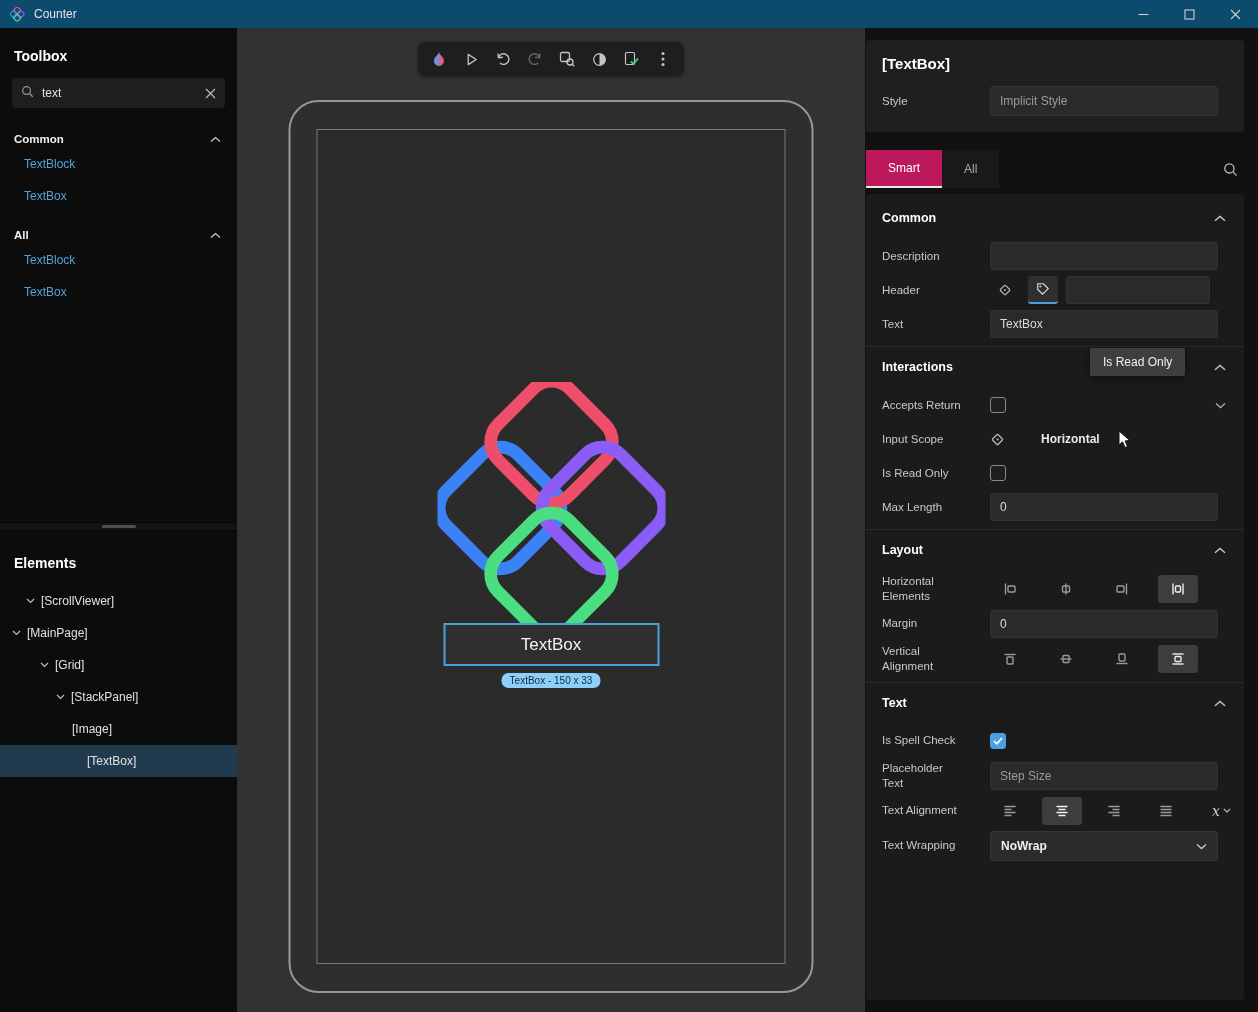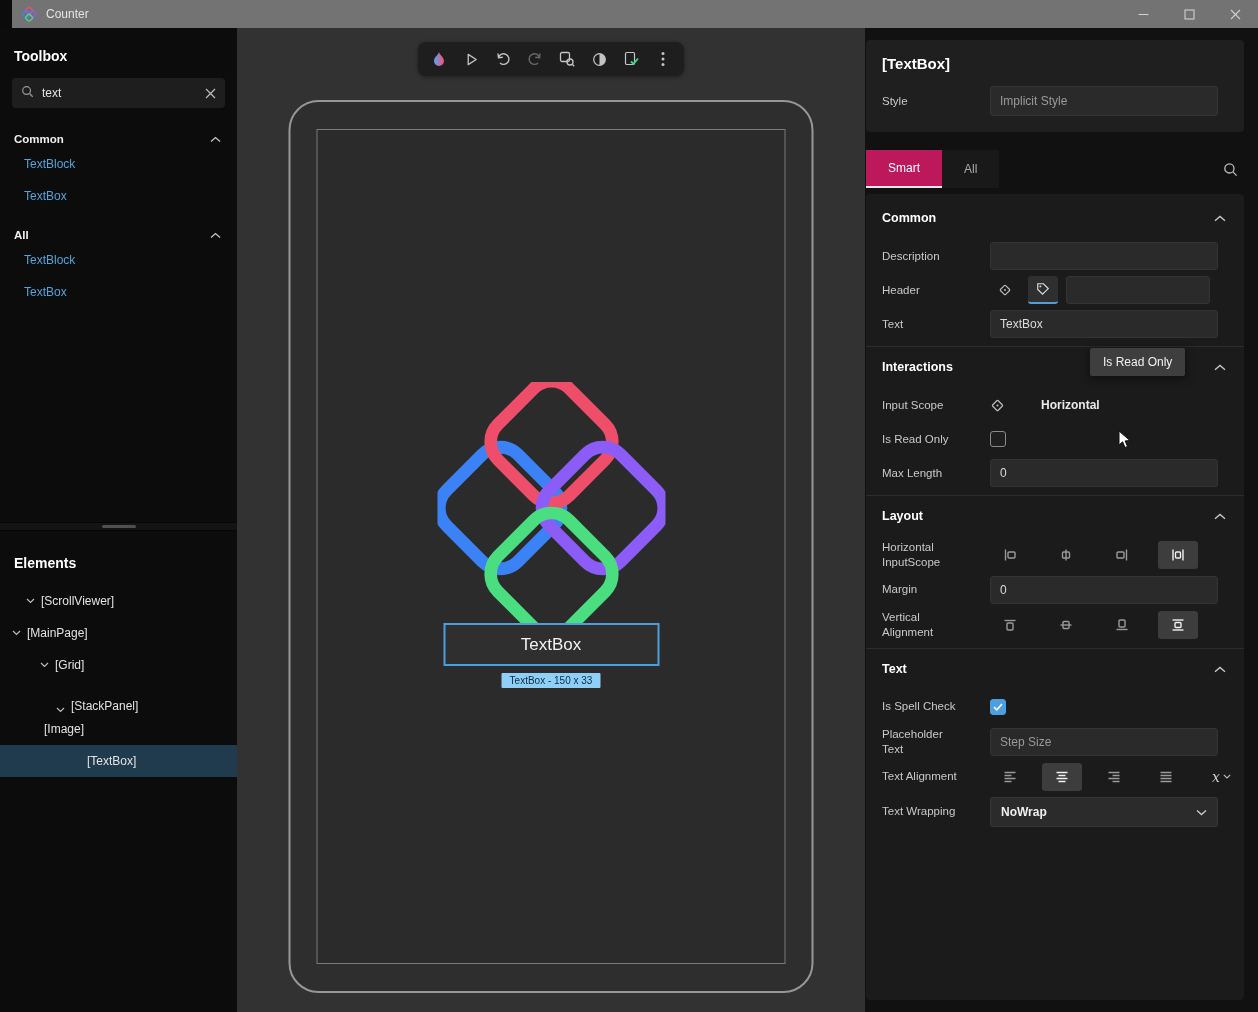--- a/index.html
+++ b/index.html
@@ -1,20 +1,20 @@
 <!DOCTYPE html>
 <html><head>
 <meta charset="utf-8">
 <style>
   * { margin:0; padding:0; box-sizing:border-box; }
   html,body { width:1258px; height:1012px; overflow:hidden; }
   body { font-family:"Liberation Sans","DejaVu Sans",sans-serif; background:#0b0b0b; color:#ddd; font-size:12px; position:relative; }
 
   
-  .titlebar { height:28px; background:#737373; display:flex; align-items:center;margin-left:12px; }
+  .titlebar { height:28px; background:#0c4a6e; display:flex; align-items:center; }
   .titlebar .applogo { margin-left:10px; display:flex; }
   .titlebar .apptitle { margin-left:9px; font-size:12px; color:#e4e4e4; }
   .win-controls { margin-left:auto; display:flex; height:100%; }
   .win-btn { width:46px; height:100%; display:flex; align-items:center; justify-content:center; color:#cfcfcf; cursor:default; }
 
   
   .app { display:flex; height:984px; }
 
   
   .sidebar { width:237px; background:#0c0c0c; display:flex; flex-direction:column; flex-shrink:0; }
@@ -36,21 +36,21 @@
   .tree-row.sel { background:#1f3b4d; }
 
   
   .canvas { flex:1; background:#323232; position:relative; }
   .toolbar { position:absolute; top:14px; left:50%; transform:translateX(-50%); background:#1e1e1e; border-radius:8px; height:34px; display:flex; align-items:center; gap:6px; padding:0 8px; box-shadow:0 1px 4px rgba(0,0,0,.4); }
   .tbtn { width:26px; height:26px; display:flex; align-items:center; justify-content:center; border-radius:4px; cursor:default; }
   .device { position:absolute; top:72px; left:50%; transform:translateX(-50%); width:525px; height:893px; border:2px solid #979797; border-radius:30px; background:#2e2e2e; }
   .screen { position:absolute; left:26px; right:26px; top:27px; bottom:27px; border:1px solid #7a7a7a; background:#2b2b2b; display:flex; flex-direction:column; align-items:center; }
   .logo { margin-top:252px; }
   .tb-control { margin-top:-14px; width:216px; height:43px; border:2px solid #4aa0dd; background:#2f2f2f; display:flex; align-items:center; justify-content:center; color:#f2f2f2; font-size:17px; z-index:2; }
-  .size-badge { margin-top:7px; background:#8ecff7; color:#0c2c44; font-size:10px; padding:2px 8px; border-radius:1px; z-index:2; }
+  .size-badge { margin-top:7px; background:#8ecff7; color:#0c2c44; font-size:10px; padding:2px 8px; border-radius:7px; z-index:2; }
 
   
   .inspector { width:393px; background:#111111; flex-shrink:0; padding:0 14px 0 1px; display:flex; flex-direction:column; }
   .card1 { margin-top:12px; background:#1f1f1f; border-radius:4px; padding:15px 16px 16px 16px; }
   .card1 .title { font-size:15px; font-weight:bold; color:#fff; }
   .prop-row { display:flex; align-items:center; margin:6px 0; min-height:28px;gap:26px; }
   .prop-label { width:82px; flex-shrink:0; font-size:11.5px; color:#c9c9c9; line-height:1.3; }
   .prop-input { width:228px; height:28px; background:#2a2a2a; border:1px solid #343434; border-radius:3px; color:#dcdcdc; font-size:12px; padding:0 9px; font-family:inherit; outline:0; }
   .prop-input.ghost { color:#9a9a9a; }
   .card1 .prop-row { margin:14px 0 0 0; }
@@ -180,29 +180,29 @@
           <span>[MainPage]</span>
         </div>
         <div class="tree-row" style="padding-left:40px;">
           <span class="chev">
               <svg width="9" height="6" viewBox="0 0 9 6">
                 <polyline points="1,1 4.5,4.5 8,1" fill="none" stroke="#bdbdbd" stroke-width="1.2"></polyline>
               </svg>
             </span>
           <span>[Grid]</span>
         </div>
-        <div class="tree-row" style="padding-left:56px;align-items:flex-end;">
+        <div class="tree-row" style="padding-left:56px;">
           <span class="chev">
               <svg width="9" height="6" viewBox="0 0 9 6">
                 <polyline points="1,1 4.5,4.5 8,1" fill="none" stroke="#bdbdbd" stroke-width="1.2"></polyline>
               </svg>
             </span>
           <span>[StackPanel]</span>
         </div>
-        <div class="tree-row" style="padding-left:44px;">
+        <div class="tree-row" style="padding-left:44px;margin-left:28px;">
           <span>[Image]</span>
         </div>
         <div class="tree-row sel" style="padding-left:87px;">
           <span>[TextBox]</span>
         </div>
       </div>
     </div>
   </div>
 
   <div class="canvas">
@@ -346,20 +346,29 @@
       <div class="sec-div"></div>
 
       <div class="sec-head">
         <span class="sec-title">Interactions</span>
         <div class="tooltip">Is Read Only</div>
         <span class="chev"><svg width="12" height="7" viewBox="0 0 12 7">
               <polyline points="1,5.8 6,1.4 11,5.8" fill="none" stroke="#c9c9c9" stroke-width="1.3"></polyline>
             </svg></span>
       </div>
 
+      <div class="prop-row">
+        <div class="prop-label">Accepts Return</div>
+        <div class="checkbox"></div>
+        <span class="row-end-chev">
+          <svg width="11" height="7" viewBox="0 0 11 7">
+              <polyline points="1,1.4 5.5,5.6 10,1.4" fill="none" stroke="#a8a8a8" stroke-width="1.3"></polyline>
+            </svg>
+        </span>
+      </div>
 
       <div class="prop-row">
         <div class="prop-label">Input Scope</div>
         <span style="display:flex;">
           <svg width="15" height="15" viewBox="0 0 14 14">
               <rect x="3.4" y="3.4" width="7.2" height="7.2" rx="1" transform="rotate(45 7 7)" fill="none" stroke="#b9b9b9" stroke-width="1.2"></rect>
               <circle cx="7" cy="7" r="1" fill="#b9b9b9"></circle>
             </svg>
         </span>
         <span class="scope-val">Horizontal</span>
@@ -378,21 +387,21 @@
       <div class="sec-div"></div>
 
       <div class="sec-head">
         <span class="sec-title">Layout</span>
         <span class="chev"><svg width="12" height="7" viewBox="0 0 12 7">
               <polyline points="1,5.8 6,1.4 11,5.8" fill="none" stroke="#c9c9c9" stroke-width="1.3"></polyline>
             </svg></span>
       </div>
 
       <div class="prop-row">
-        <div class="prop-label">Horizontal InputScope</div>
+        <div class="prop-label">Horizontal Elements</div>
         <div class="align-group">
           <div class="align-btn">
             <svg width="16" height="16" viewBox="0 0 16 16" stroke="#9a9a9a" stroke-width="1.4" fill="none">
                 <line x1="3.5" y1="2.5" x2="3.5" y2="13.5"></line>
                 <rect x="6" y="5" width="7" height="6" rx="1"></rect>
               </svg>
           </div>
           <div class="align-btn">
             <svg width="16" height="16" viewBox="0 0 16 16" stroke="#9a9a9a" stroke-width="1.4" fill="none">
                 <line x1="8" y1="2.5" x2="8" y2="13.5"></line>

